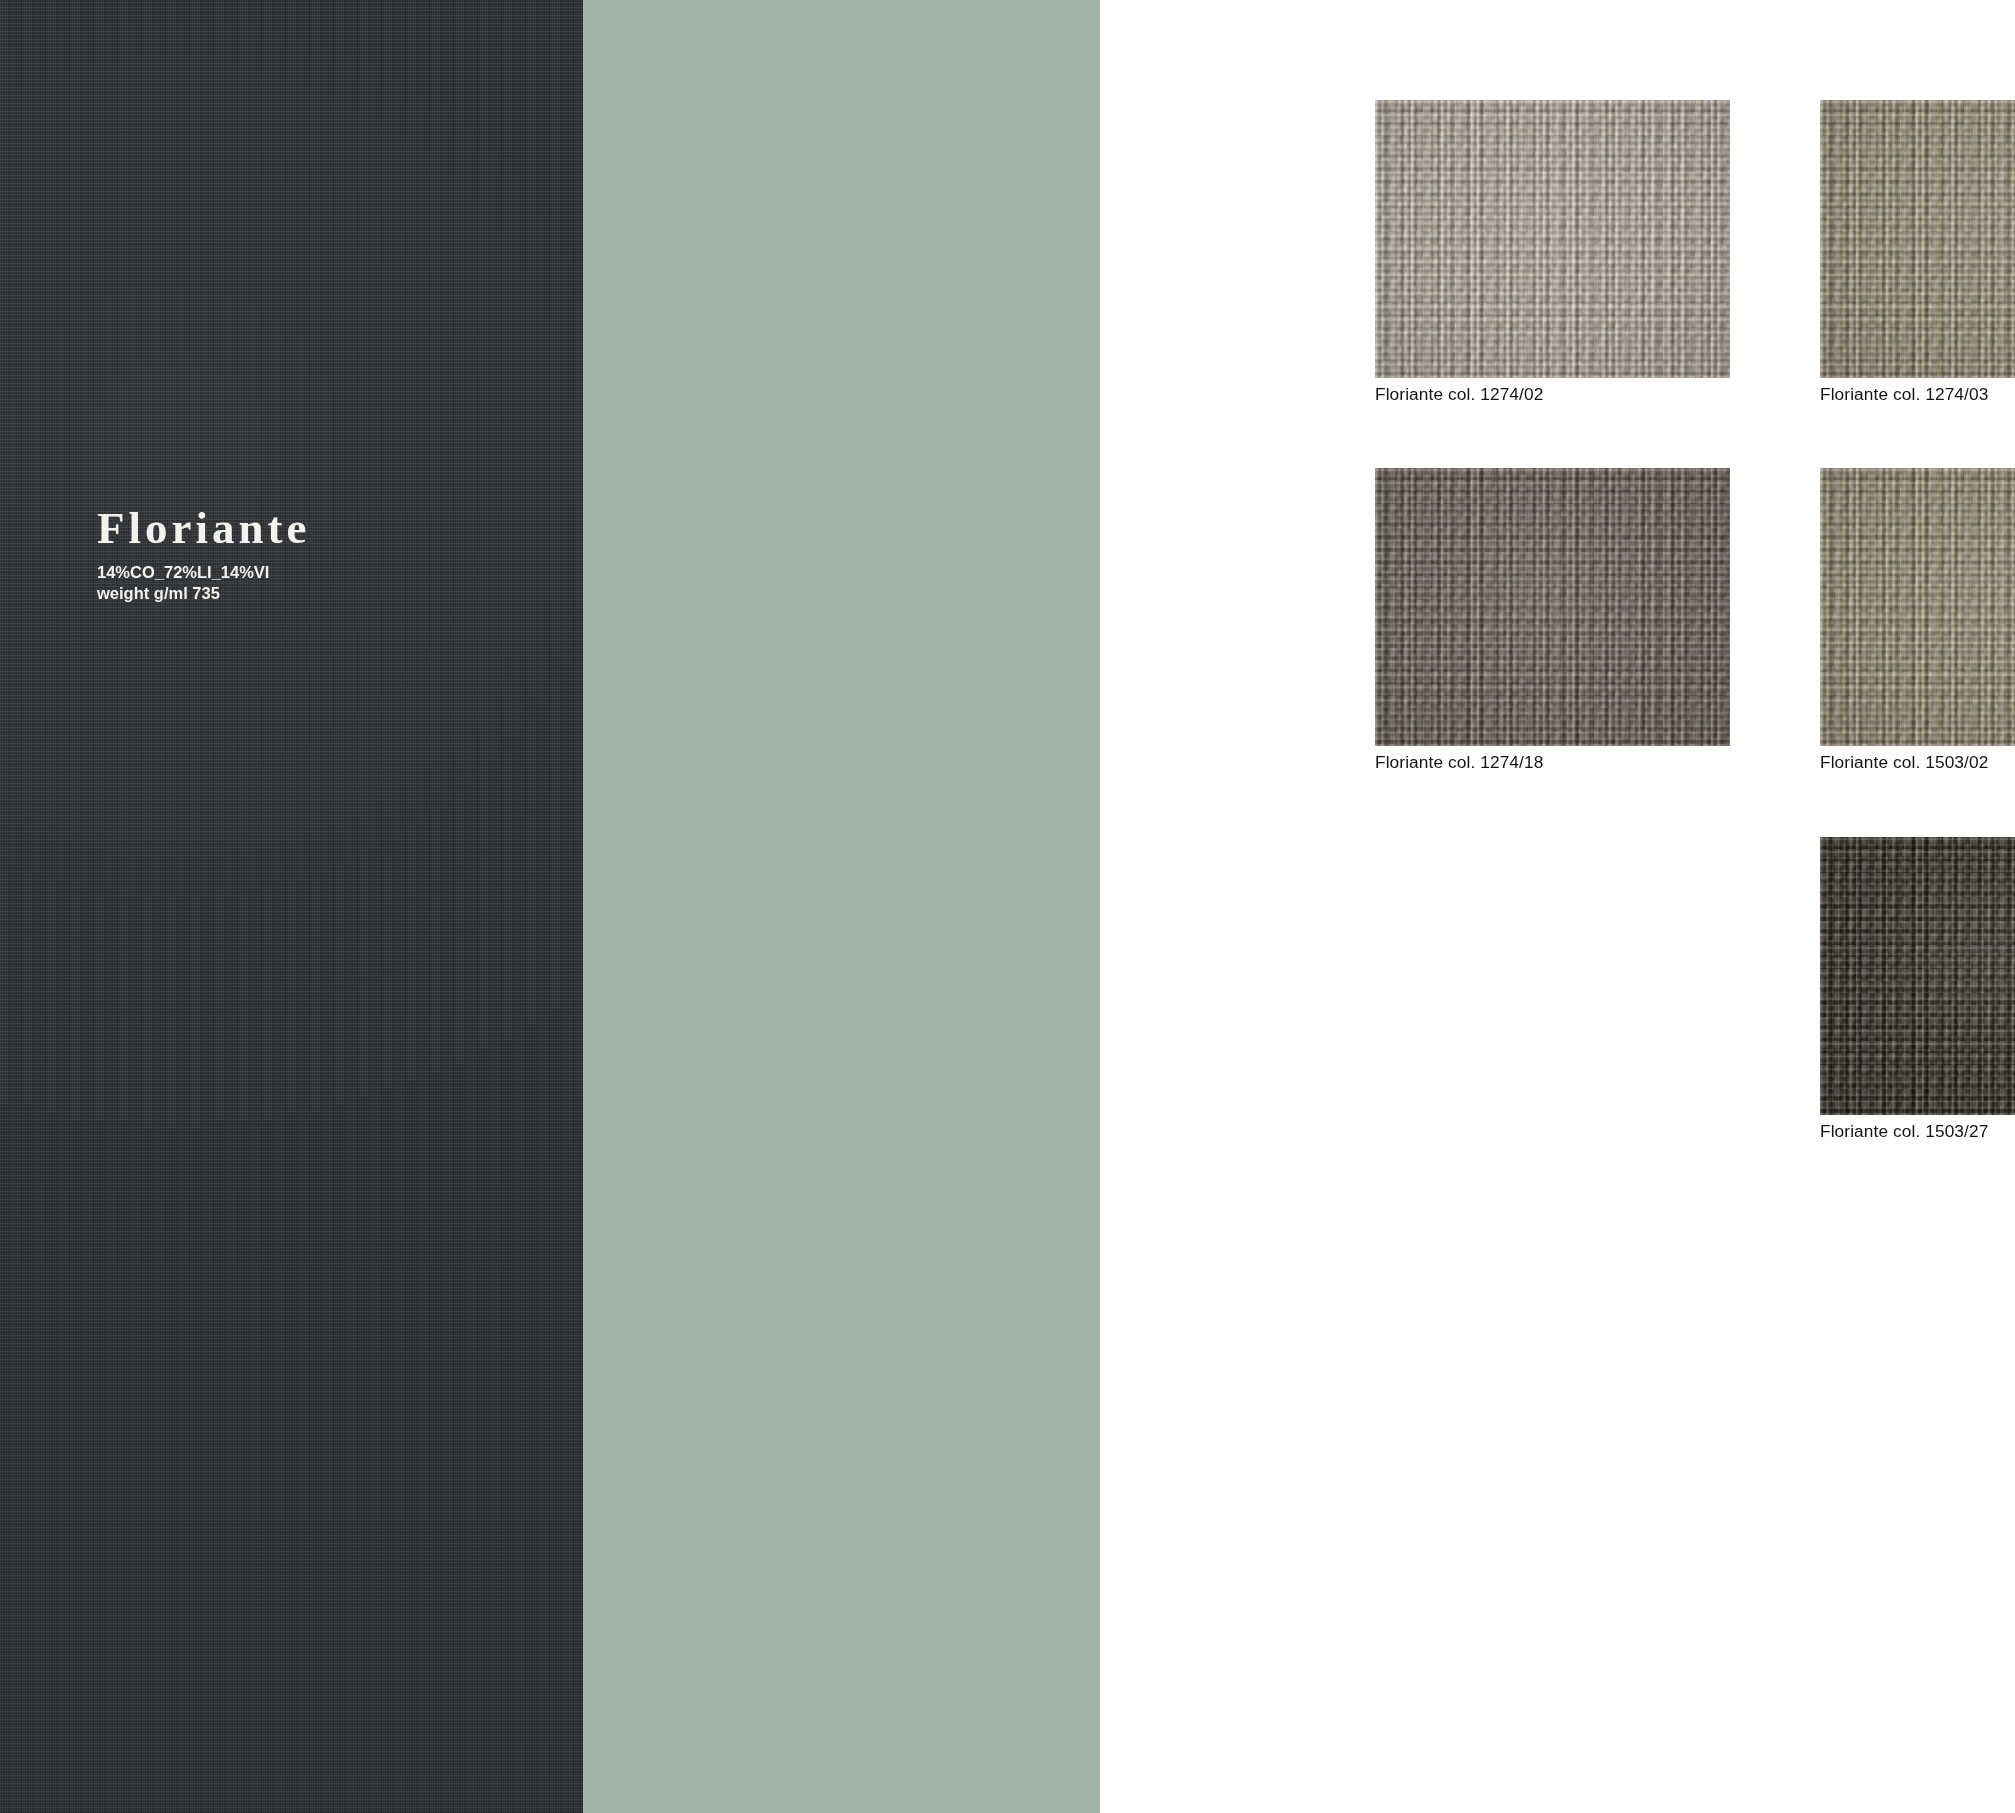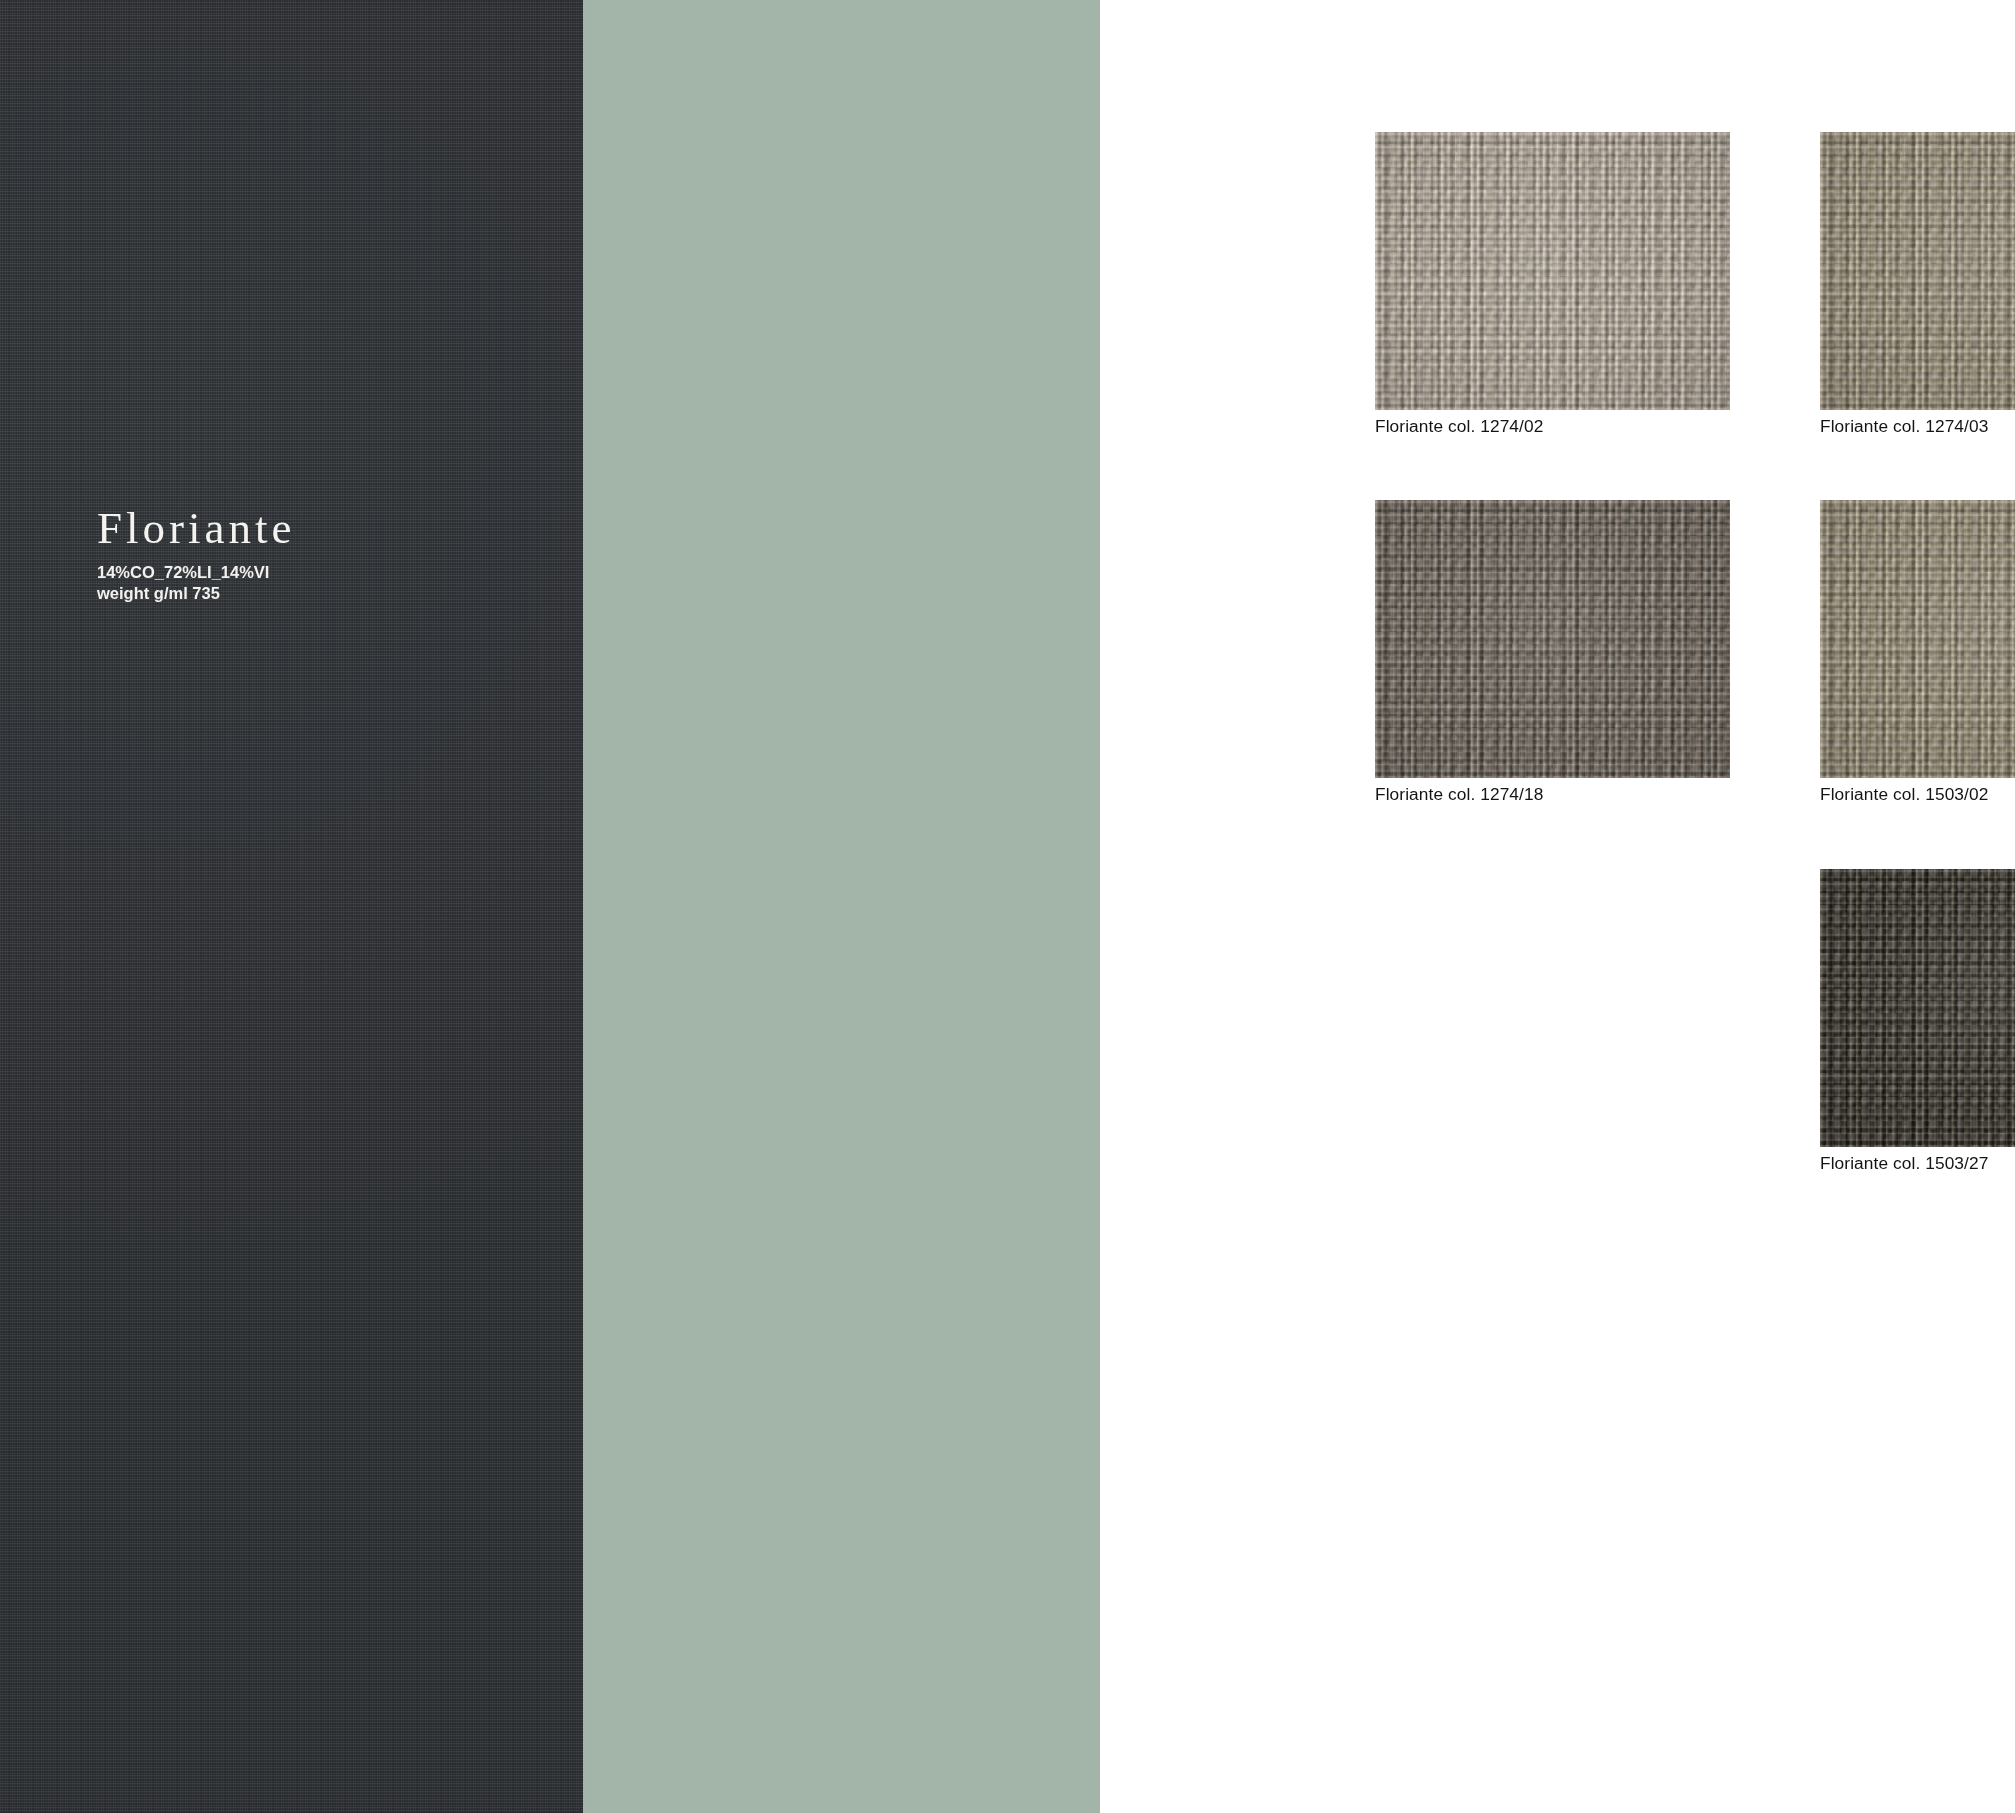--- a/index.html
+++ b/index.html
@@ -45,21 +45,21 @@
   #panel-text {
     position: absolute;
     left: 97px;
     top: 506px;
     width: 463px;
   }
 
   #brand-name {
     font-family: "Liberation Serif", serif;
     font-size: 45px;
-    font-weight: 400;
+    font-weight: 700;
     line-height: 1.0;
     color: #f4f3f0;
     letter-spacing: 4px;
     margin: 0 0 10.5px 0;
     white-space: nowrap;
   }
 
   #category-name {
     font-family: "Liberation Sans", sans-serif;
     font-size: 49px;
@@ -97,21 +97,20 @@
     position: absolute;
     left: 1375px;
     top: 100px;
     width: 1652px;
     height: 1088px;
   }
 
   .swatch-cell {
     position: absolute;
     width: 392px;
-    margin-top: 32px;
   }
 
   .swatch-chip {
     position: relative;
     width: 355px;
     height: 278px;
     overflow: hidden;
     background-color: #8a8070;
   }
 

